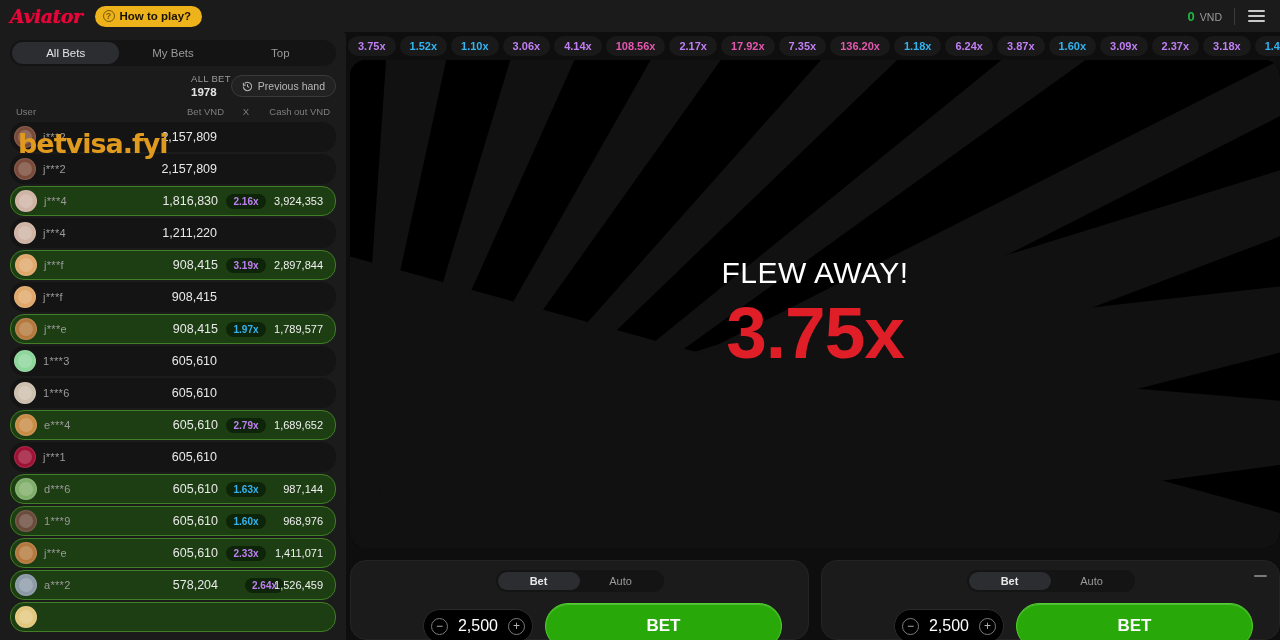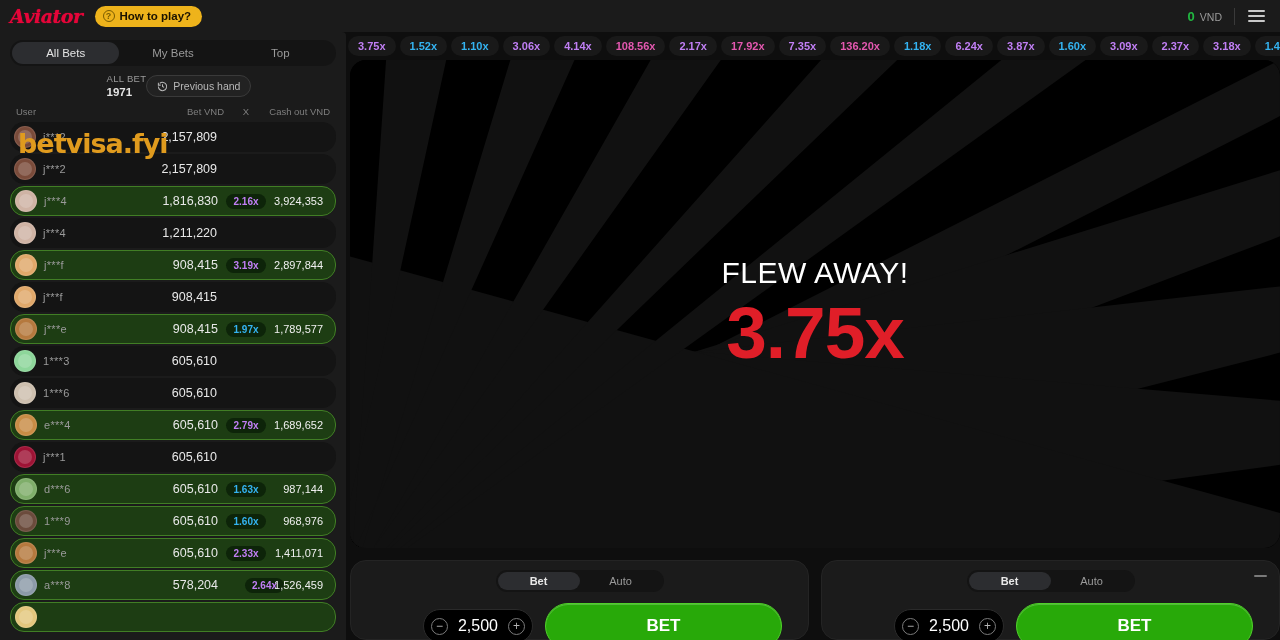--- a/index.html
+++ b/index.html
@@ -70,21 +70,21 @@
     display: flex; align-items: center; padding: 2px;
   }
   .tab {
     flex: 1; height: 22px; border-radius: 11px;
     display: flex; align-items: center; justify-content: center;
     font-size: 11.5px; color: #9a9a9a; cursor: pointer;
   }
   .tab.active { background: #2c2d30; color: #e4e4e4; }
 
   #betcount-row {
-    display: flex; align-items: center; justify-content: center;
+    display: flex; align-items: center; justify-content: flex-end;
     padding: 6px 10px 4px 22px; height: 38px;
   }
   #betcount { line-height: 1.25; }
   #bc-label { font-size: 9.5px; color: #9a9a9a; letter-spacing: .3px; }
   #bc-value { font-size: 11.5px; color: #e4e4e4; font-weight: bold; }
   #prevhand {
     height: 22px; border-radius: 11px;
     border: 1px solid #3a3a3a; background: #222;
     color: #b8b8b8; font-size: 10.5px;
     display: flex; align-items: center; gap: 5px;
@@ -281,21 +281,21 @@
     <div id="tabs">
       <div class="tab active">All Bets</div>
       <div class="tab">My Bets</div>
       <div class="tab">Top</div>
     </div>
   </div>
 
   <div id="betcount-row">
     <div id="betcount">
       <div id="bc-label">ALL BET</div>
-      <div id="bc-value">1971</div>
+      <div id="bc-value">1978</div>
     </div>
     <div id="prevhand">
       <svg class="clock-ic" viewBox="0 0 24 24" fill="none" stroke="#b8b8b8" stroke-width="2.2">
         <path d="M3 12a9 9 0 1 0 3-6.7"></path>
           <polyline points="3,4 3,9 8,9"></polyline>
           <polyline points="12,7 12,12 15.5,14"></polyline>
       </svg>
       <span>Previous hand</span>
     </div>
   </div>
@@ -415,21 +415,21 @@
         <div class="avatar" style="background: rgb(181, 121, 62);"></div>
         <div class="uname">j***e</div>
         <div class="bamt">605,610</div>
         <div class="mult-wrap">
           <span class="mult" style="color: rgb(193, 127, 245);">2.33x</span>
         </div>
         <div class="cashout">1,411,071</div>
       </div>
       <div class="bet-row won">
         <div class="avatar" style="background: rgb(140, 154, 168);"></div>
-        <div class="uname">a***8</div>
+        <div class="uname">a***2</div>
         <div class="bamt">578,204</div>
         <div class="mult-wrap">
           <span class="mult" style="color: rgb(193, 127, 245); margin-left: 37px;">2.64x</span>
         </div>
         <div class="cashout">1,526,459</div>
       </div>
       <div class="bet-row won">
         <div class="avatar" style="background: rgb(227, 199, 125);"></div>
       </div>
     </div>

